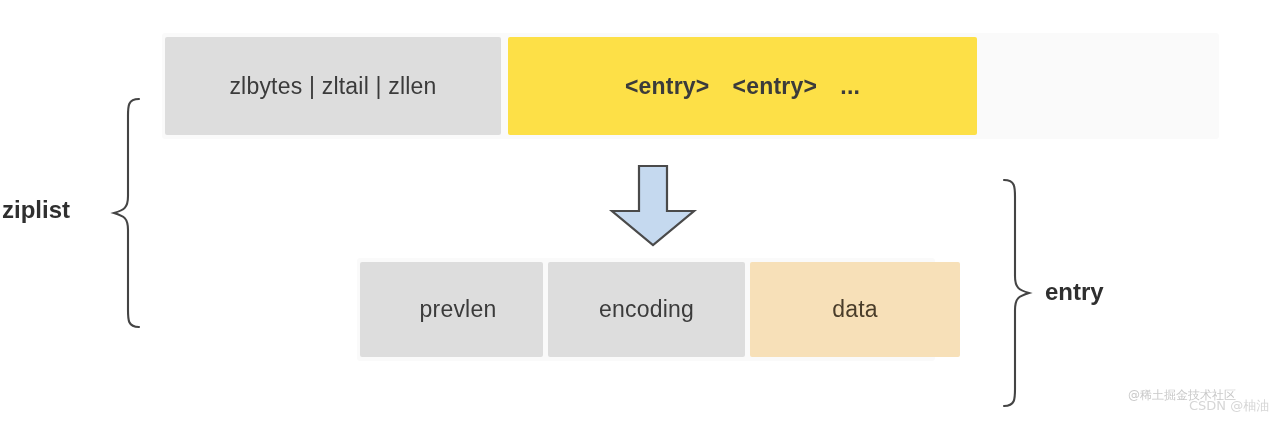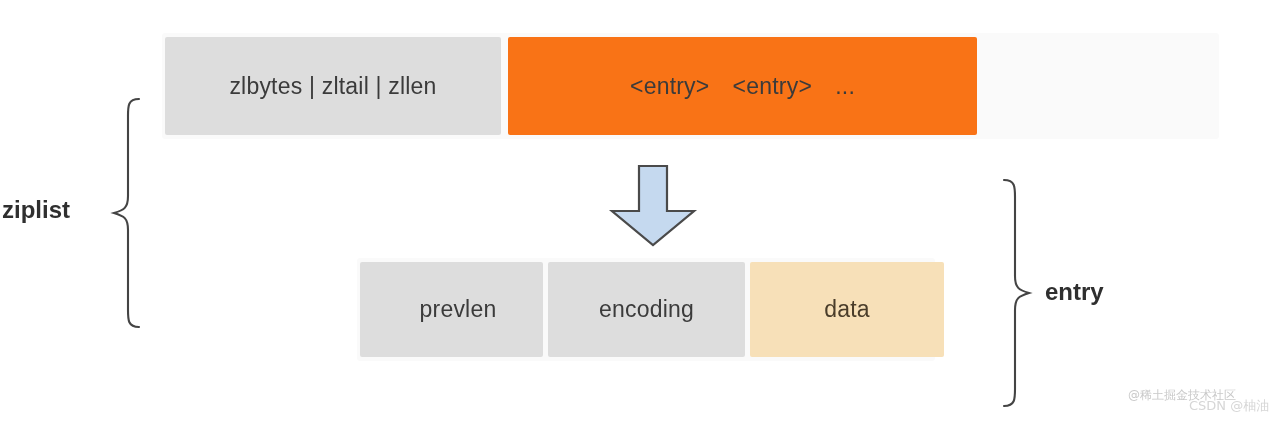--- a/index.html
+++ b/index.html
@@ -23,21 +23,21 @@
     align-items: center;
     justify-content: center;
     box-sizing: border-box;
     border-radius: 2px;
     font-size: 23px;
     color: #3b3b3b;
     letter-spacing: 0.2px;
     white-space: pre;
   }
   .block.gray   { background: #dddddd; }
-  .block.green  { background: #f97316; }
+  .block.green  { background: #fde047; font-weight: bold; }
   .block.tan    { background: #f7e0b8; }
   .block.tan .lbl { color: #4a3d2a; }
 
   
   .row-shadow {
     position: absolute;
     border-radius: 3px;
     background: #fafafa;
   }
 
@@ -111,21 +111,21 @@
   <div class="row-shadow" style="left:357px; top:258px; width:578px; height:103px;"></div>
 
   <div class="block gray" style="left:360px; top:262px; width:183px; height:95px;padding-left:13px;">
     <span class="lbl">prevlen</span>
   </div>
 
   <div class="block gray" style="left:548px; top:262px; width:197px; height:95px;">
     <span class="lbl">encoding</span>
   </div>
 
-  <div class="block tan" style="left:750px; top:262px; width:194px; height:95px;">
+  <div class="block tan" style="left:750px; top:262px; width:210px; height:95px;">
     <span class="lbl">data</span>
   </div>
 
   <div class="brace" style="left:998px; top:177px; width:40px; height:232px;">
     <svg width="40" height="232" viewBox="0 0 40 232" fill="none">
       <path d="M6 3 C 17 3, 17 10, 17 20 L 17 99 C 17 111, 21 113, 31 116 C 21 119, 17 121, 17 133 L 17 212 C 17 222, 17 229, 6 229" stroke="#444444" stroke-width="2.1" stroke-linecap="round" fill="none"></path>
     </svg>
   </div>
 
   <div class="side-label" style="left:1045px; top:278px;">entry</div>

